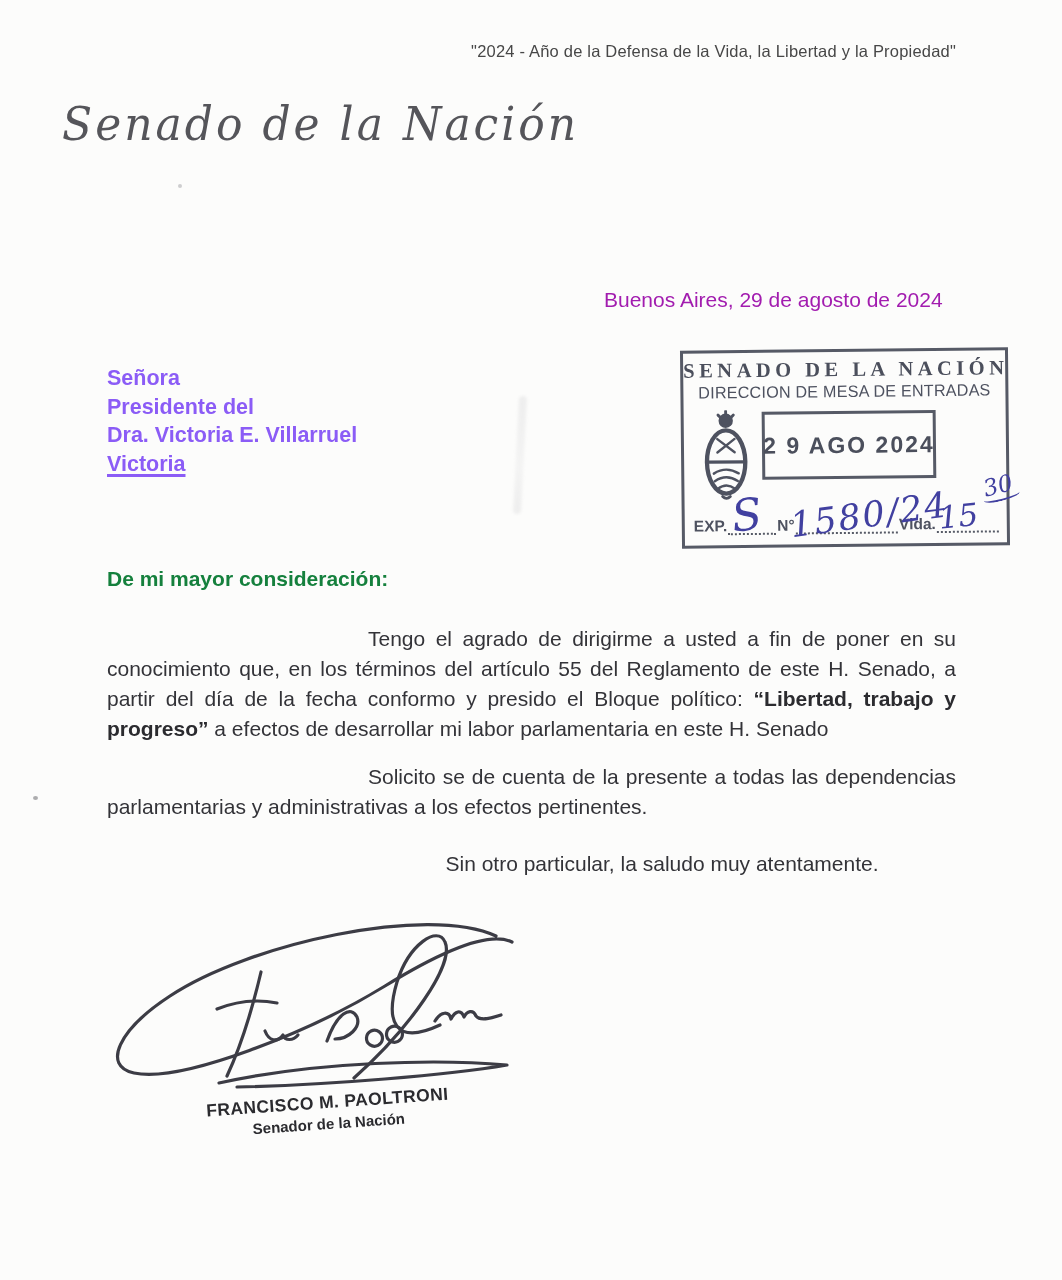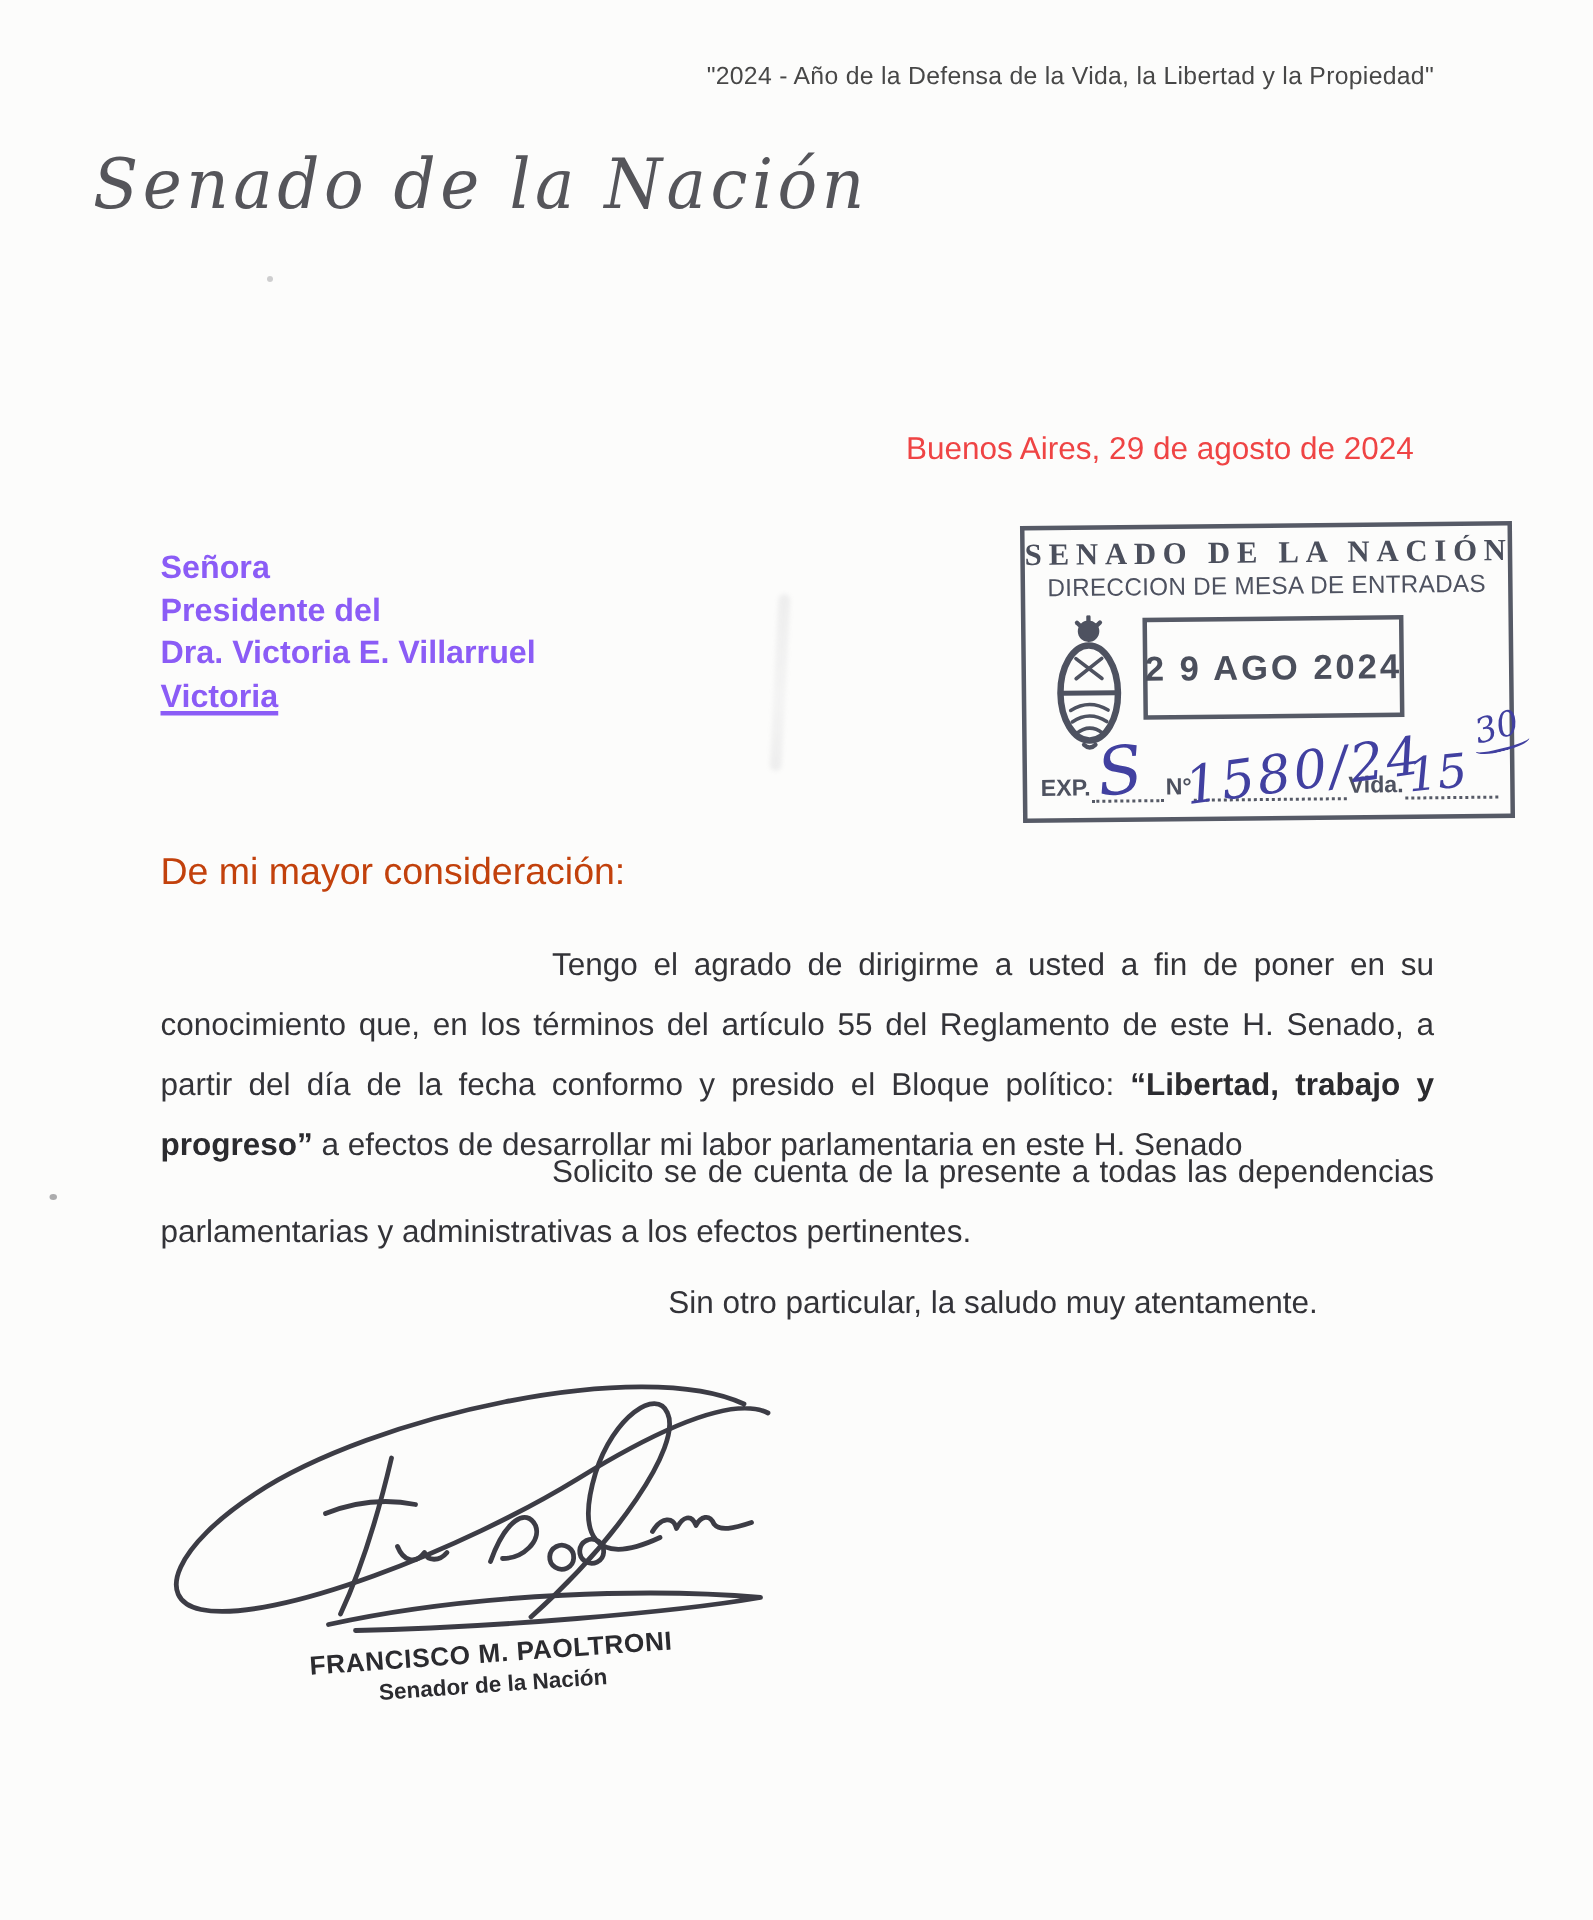--- a/index.html
+++ b/index.html
@@ -21,21 +21,21 @@
   
   .letterhead{
     position:absolute;top:98px;left:62px;
     font-family:"DejaVu Serif", serif;
     font-style:italic;font-weight:400;
     font-size:44px;color:#55555a;letter-spacing:3px;
     transform:scaleY(1.05);
   }
   .date-line{
     position:absolute;top:288px;left:604px;
-    font-size:21px;color:#ef4444;
+    font-size:21px;color:#a21caf;
   }
   .recipient{
     position:absolute;top:364px;left:107px;
     font-size:21.5px;font-weight:bold;color:#8b5cf6;
     line-height:28.5px;
   }
   .recipient .presente{
     text-decoration:underline;
     text-decoration-thickness:2.5px;
     text-underline-offset:3px;
@@ -95,25 +95,25 @@
   .hand.hora{left:2px;top:-26px;font-size:31px;transform:rotate(-5deg);}
   .hand.horasup{right:-14px;top:-52px;font-size:23px;transform:rotate(-14deg);}
   .hand.horasup::after{
     content:"";position:absolute;left:-3px;right:-5px;bottom:-4px;height:8px;
     border-bottom:2.5px solid #4140a0;
     border-radius:0 0 100% 100% / 0 0 90% 90%;
   }
   
   .salutation{
     position:absolute;top:567px;left:107px;
-    font-size:25px;color:#c2410c;
+    font-size:21px;color:#15803d;font-weight:bold;
   }
   .bodypar{
     position:absolute;left:107px;width:849px;
-    margin:0;font-size:21px;line-height:40px;
+    margin:0;font-size:21px;line-height:30px;
     text-align:justify;text-indent:261px;color:#333338;
   }
   .p1{top:624px;}
   .p2{top:762px;}
   .p3{top:849px;text-align:center;}
   .bodypar b{font-weight:bold;color:#2b2b2f;}
   
   .signature{position:absolute;left:98px;top:912px;}
   .signer{
     position:absolute;left:188px;top:1092px;width:280px;

